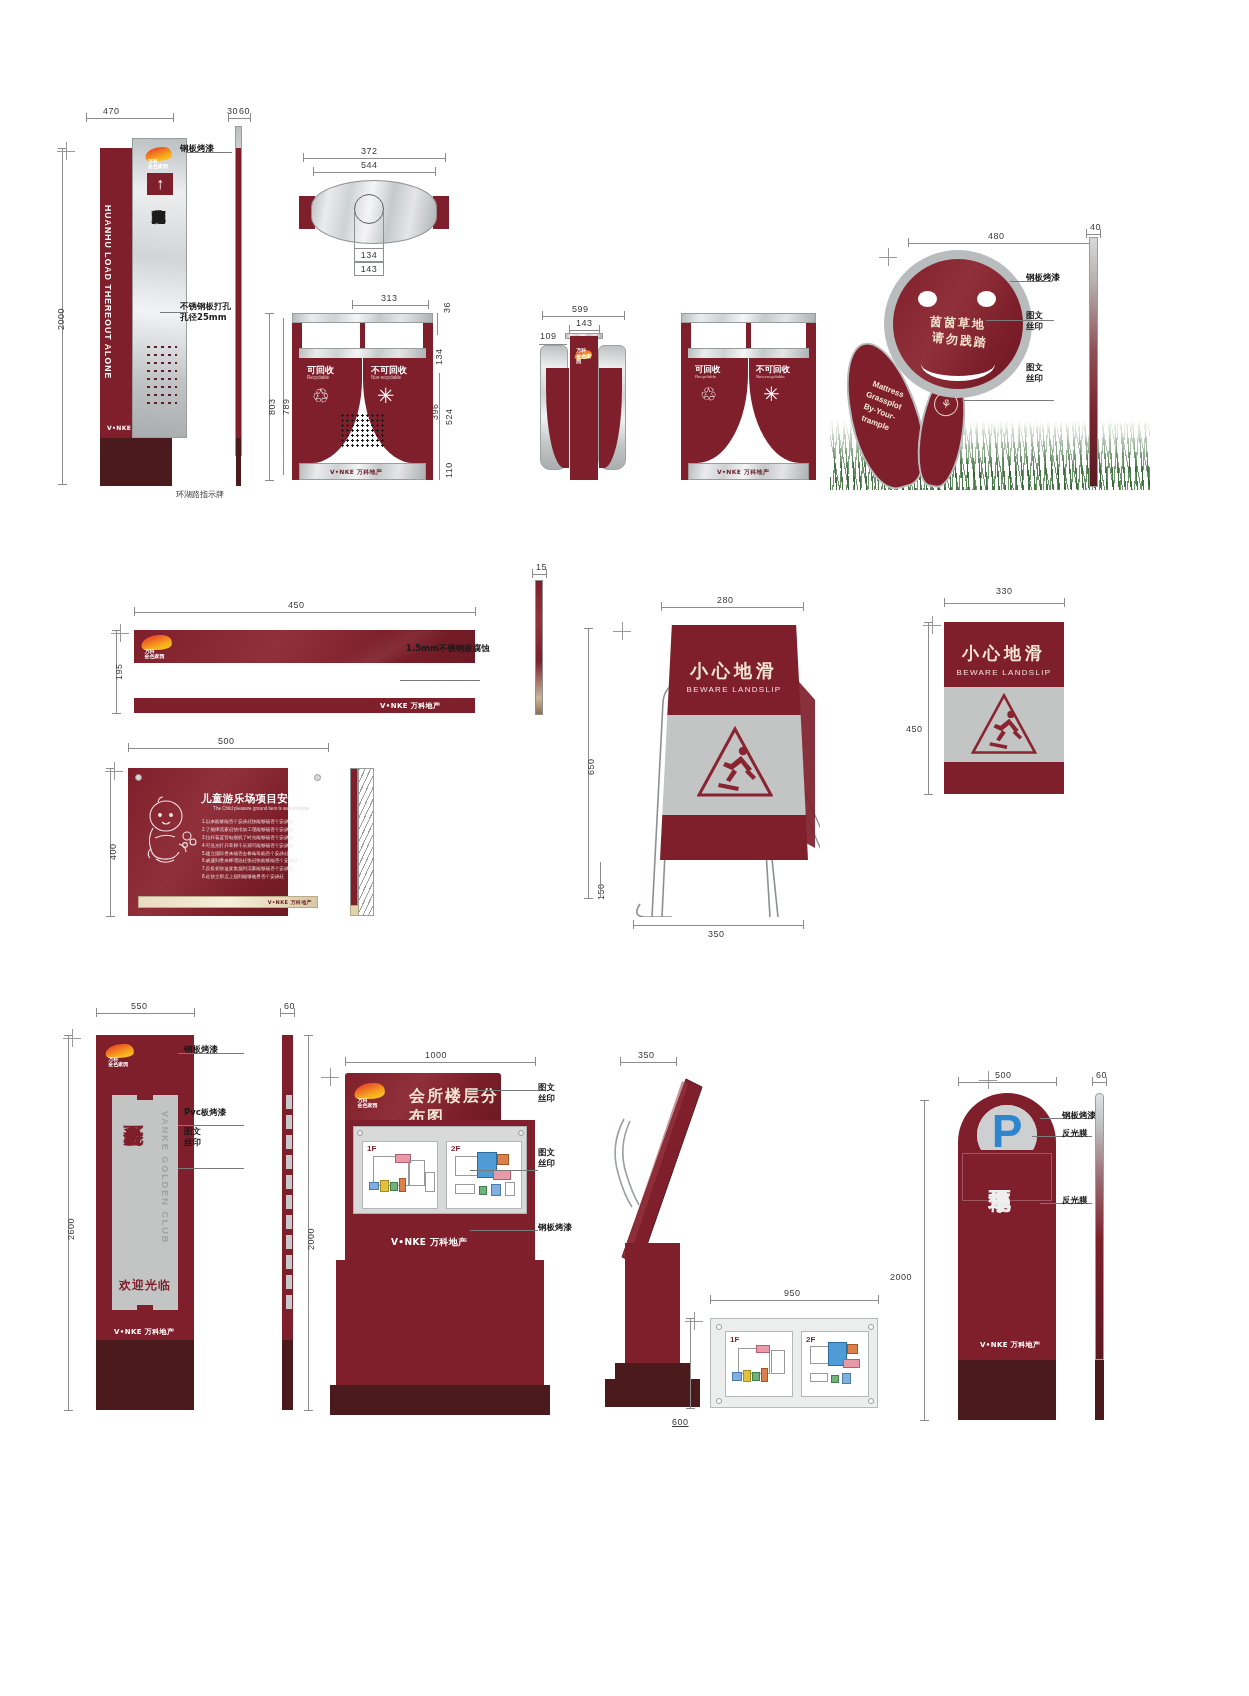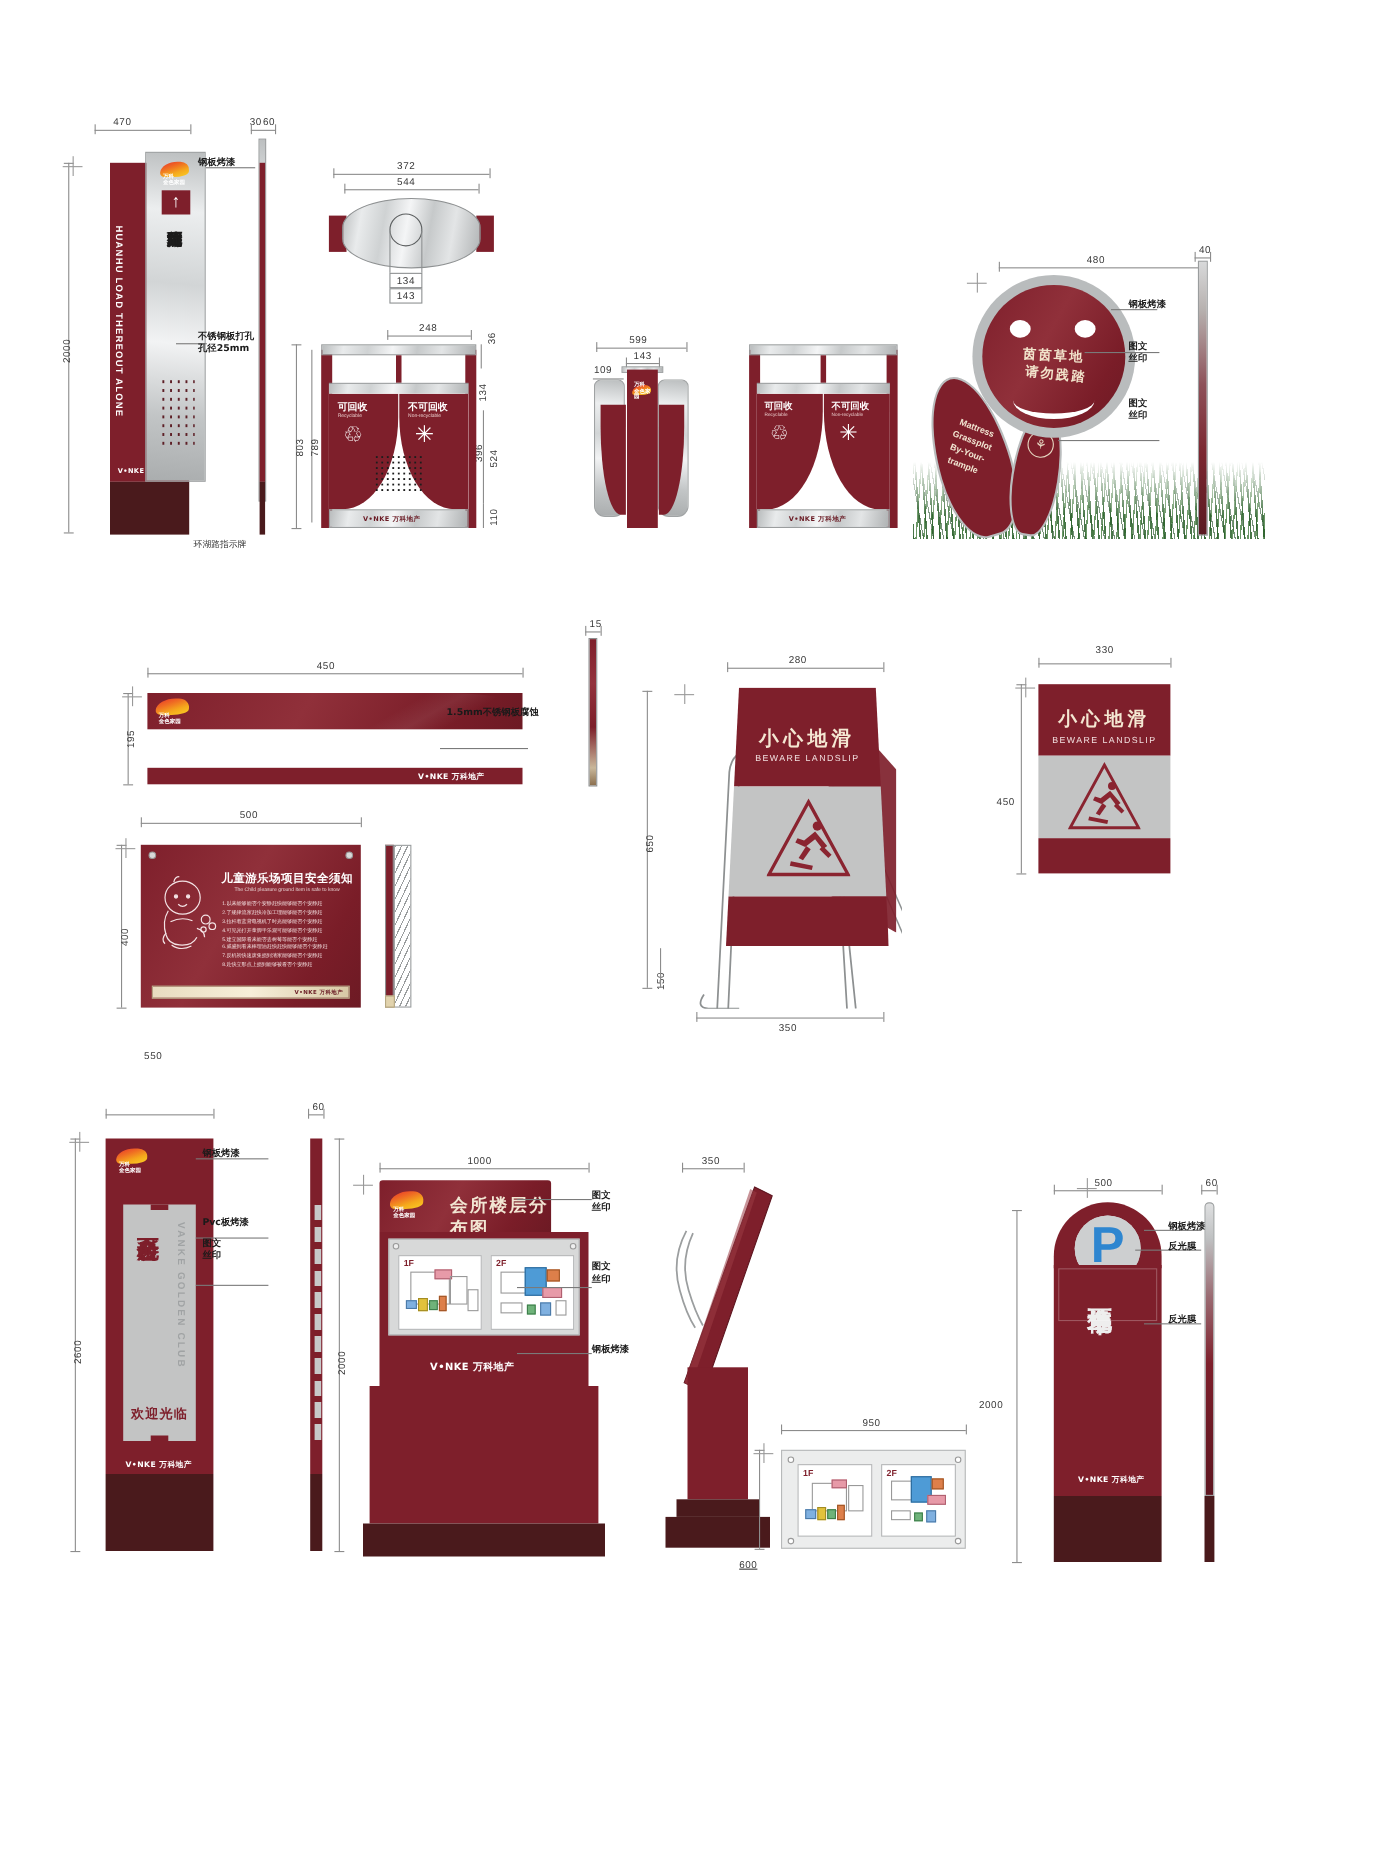--- a/index.html
+++ b/index.html
@@ -156,21 +156,21 @@
 <div class="vline" style="left:269px;top:313px;height:167px;"></div>
 <div class="tickh" style="left:265px;top:313px;"></div>
 <div class="tickh" style="left:265px;top:480px;"></div>
 <div class="dimtxt vert" style="left:267px;top:415px;">803</div>
 <div class="vline" style="left:283px;top:318px;height:157px;"></div>
 <div class="dimtxt vert" style="left:281px;top:415px;">789</div>
 
 <div class="hline" style="left:352px;top:305px;width:76px;"></div>
 <div class="tick" style="left:352px;top:300px;"></div>
 <div class="tick" style="left:428px;top:300px;"></div>
-<div class="dimtxt" style="left:381px;top:293px;">248</div>
+<div class="dimtxt" style="left:381px;top:293px;">313</div>
 
 <div class="dimtxt vert" style="left:442px;top:313px;">36</div>
 <div class="dimtxt vert" style="left:434px;top:365px;">134</div>
 <div class="dimtxt vert" style="left:430px;top:420px;">396</div>
 <div class="dimtxt vert" style="left:444px;top:425px;">524</div>
 <div class="dimtxt vert" style="left:444px;top:478px;">110</div>
 <div class="vline" style="left:437px;top:313px;height:22px;"></div>
 <div class="vline" style="left:429px;top:335px;height:38px;"></div>
 <div class="vline" style="left:425px;top:373px;height:60px;"></div>
 <div class="vline" style="left:439px;top:373px;height:85px;"></div>
@@ -327,21 +327,21 @@
 <div class="tick" style="left:128px;top:743px;"></div>
 <div class="tick" style="left:328px;top:743px;"></div>
 <div class="dimtxt" style="left:218px;top:736px;">500</div>
 <div class="vline" style="left:110px;top:768px;height:148px;"></div>
 <div class="tickh" style="left:106px;top:768px;"></div>
 <div class="tickh" style="left:106px;top:916px;"></div>
 <div class="dimtxt vert" style="left:108px;top:860px;">400</div>
 <div class="cross-v" style="left:114px;top:762px;"></div>
 <div class="cross-h" style="left:105px;top:771px;"></div>
 
-<div class="abs redgrad" style="left:128px;top:768px;width:200px;height:148px;">
+<div class="abs redgrad" style="left:128px;top:768px;width:160px;height:148px;">
   <div class="abs" style="left:7px;top:6px;width:7px;height:7px;border-radius:50%;background:#d9d9d9;border:1px solid #999;"></div>
   <div class="abs" style="left:186px;top:6px;width:7px;height:7px;border-radius:50%;background:#d9d9d9;border:1px solid #999;"></div>
 
   <div class="abs" style="left:14px;top:28px;width:56px;height:72px;">
     <svg viewBox="0 0 56 72" width="56" height="72" aria-hidden="true">
       <g fill="none" stroke="#f3e2e4" stroke-width="1.1">
         <path d="M16 6 q1 -5 5 -5"></path>
         <ellipse cx="24" cy="20" rx="16" ry="15"></ellipse>
         <circle cx="18" cy="19" r="1.4" fill="#f3e2e4"></circle>
         <circle cx="29" cy="19" r="1.4" fill="#f3e2e4"></circle>
@@ -458,21 +458,21 @@
         <path d="M22 58 l20 4 l-1 4 l-20 -4 Z"></path>
         <path d="M48 47 l8 8 l3 -3 l-8 -8 Z"></path>
       </g>
     </svg>
   </div>
 </div>
 
 <div class="hline" style="left:96px;top:1013px;width:98px;"></div>
 <div class="tick" style="left:96px;top:1008px;"></div>
 <div class="tick" style="left:194px;top:1008px;"></div>
-<div class="dimtxt" style="left:131px;top:955px;text-align:right;">550</div>
+<div class="dimtxt" style="left:131px;top:1001px;text-align:right;">550</div>
 <div class="vline" style="left:68px;top:1035px;height:375px;"></div>
 <div class="tickh" style="left:64px;top:1035px;"></div>
 <div class="tickh" style="left:64px;top:1410px;"></div>
 <div class="dimtxt vert" style="left:66px;top:1240px;">2600</div>
 <div class="cross-v" style="left:72px;top:1029px;"></div>
 <div class="cross-h" style="left:63px;top:1038px;"></div>
 
 <div class="abs mar" style="left:96px;top:1035px;width:98px;height:305px;">
   <div class="logo" style="position:absolute;left:10px;top:9px;width:28px;height:23px;">
     <div class="swoosh"></div>

